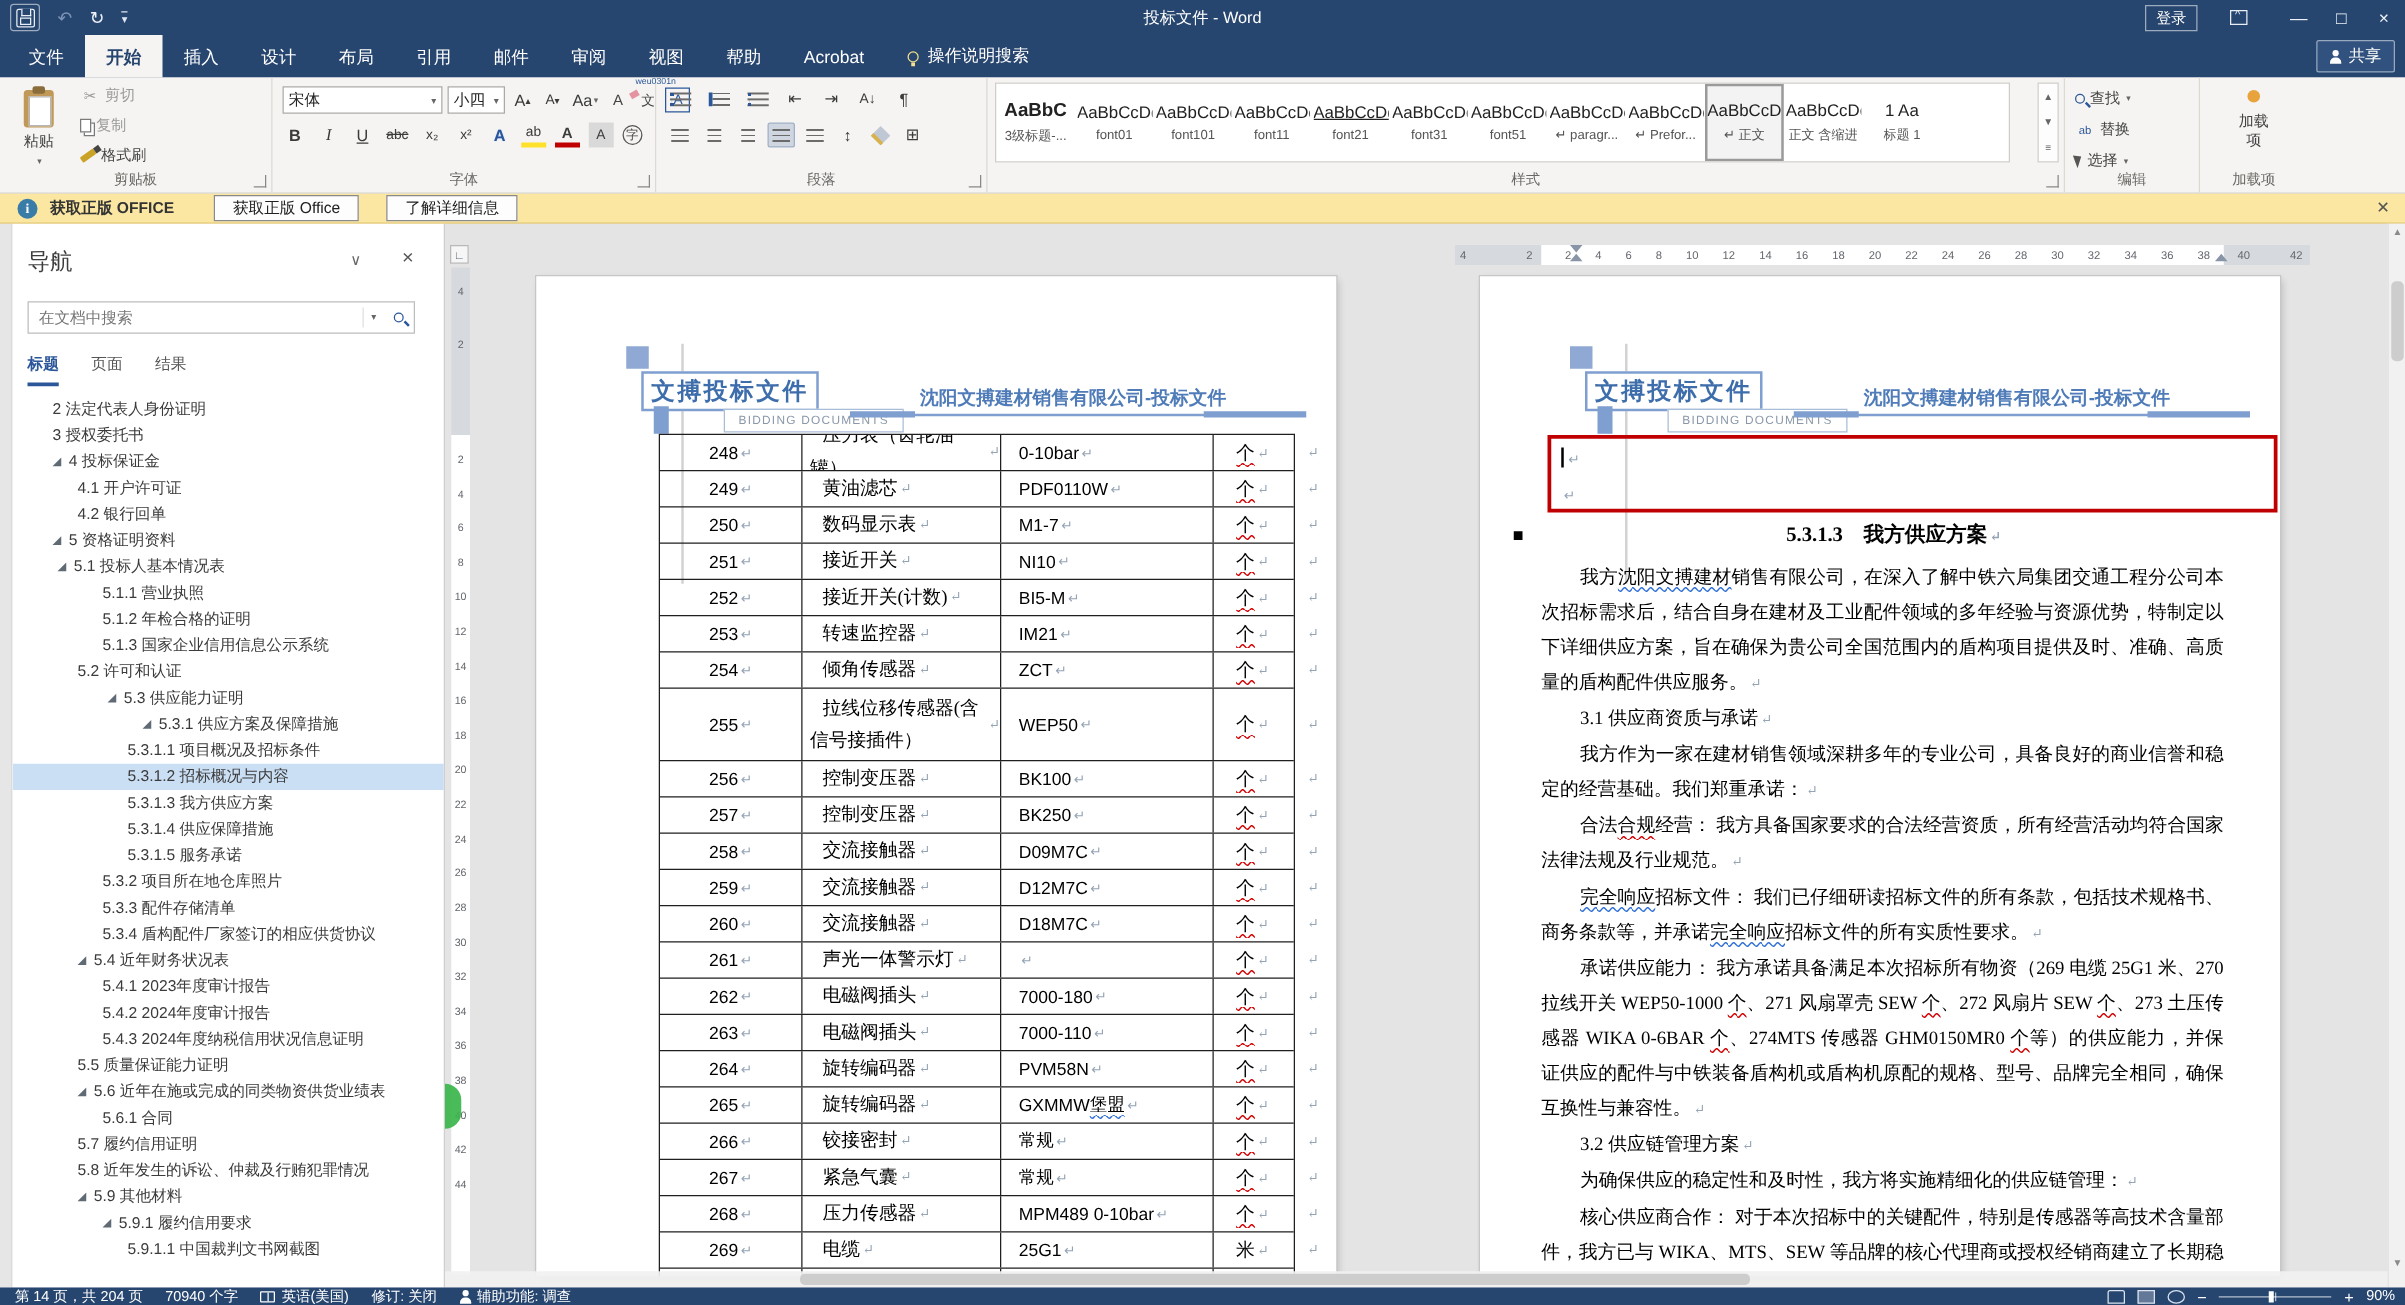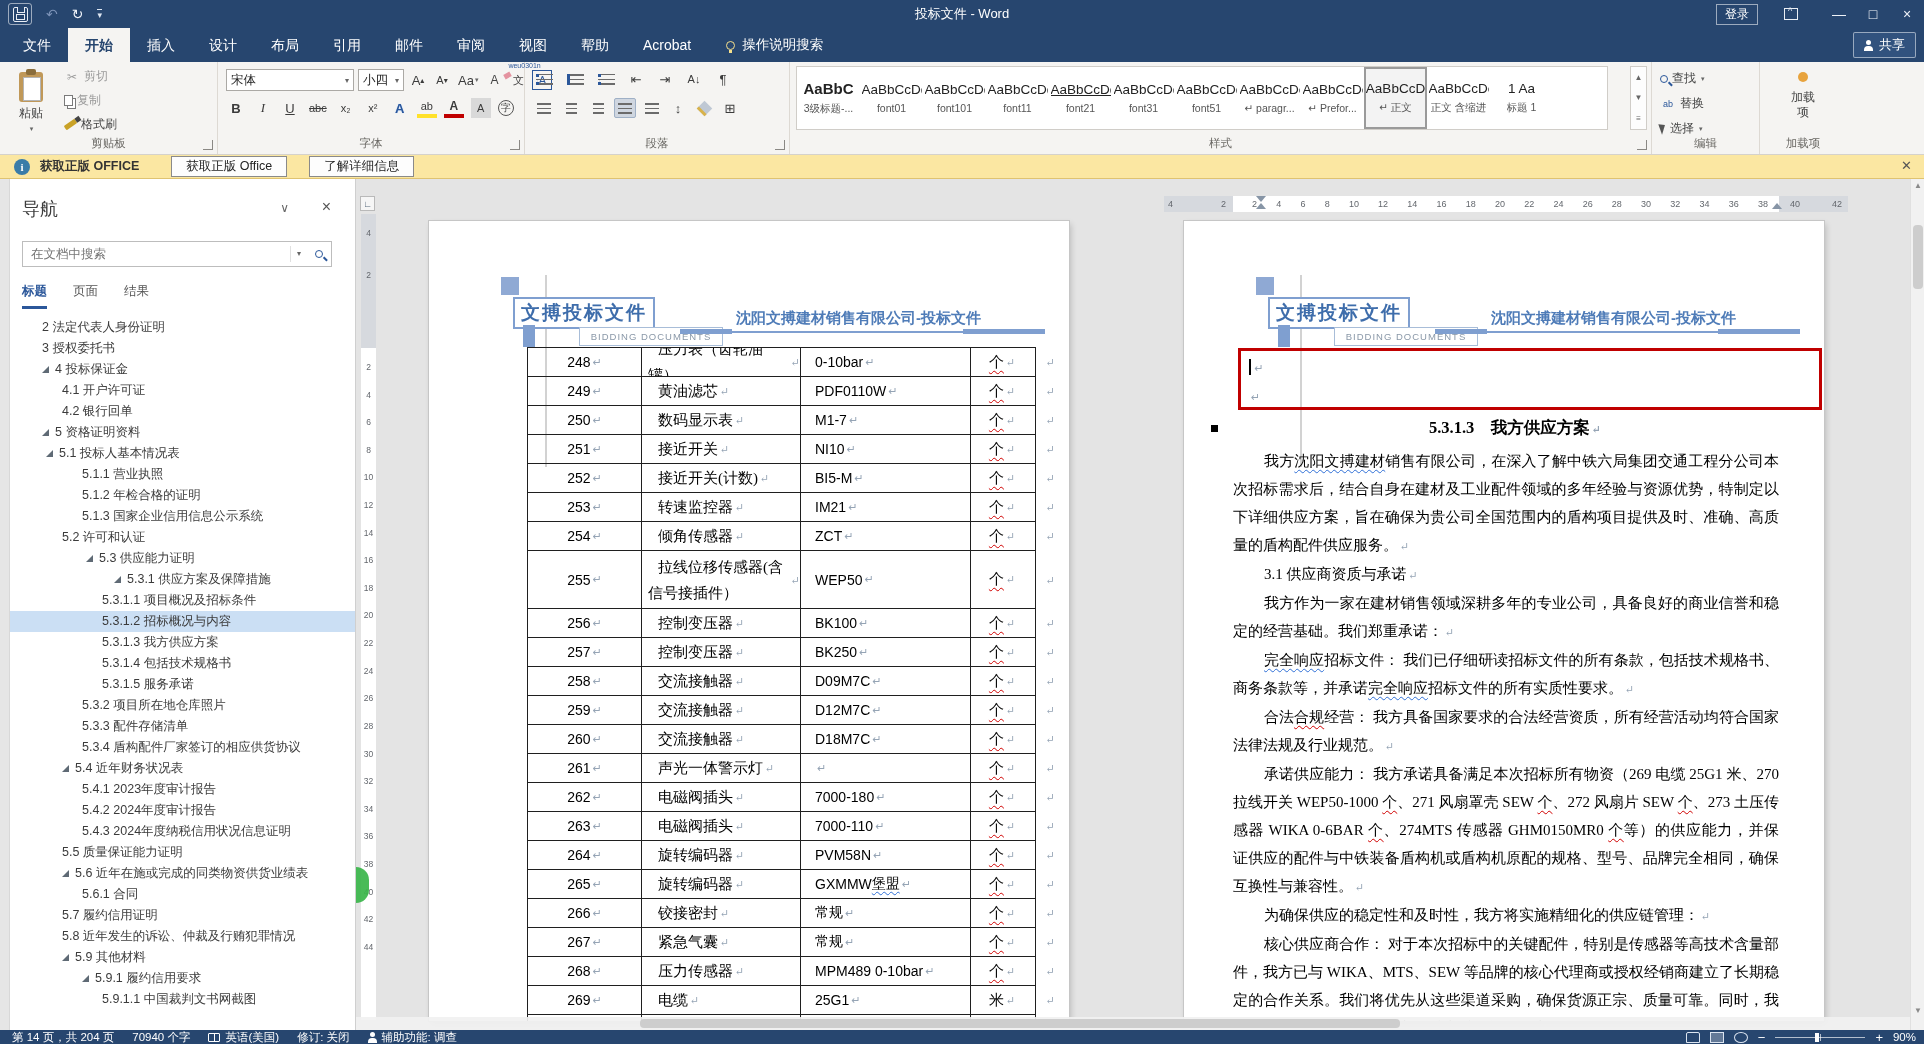--- a/index.html
+++ b/index.html
@@ -519,21 +519,21 @@
         <div class="nav-item" style="padding-left: 92px;">
           <span class="ntxt">5.3.1.1 项目概况及招标条件</span>
         </div>
         <div class="nav-item sel" style="padding-left: 92px;">
           <span class="ntxt">5.3.1.2 招标概况与内容</span>
         </div>
         <div class="nav-item" style="padding-left: 92px;">
           <span class="ntxt">5.3.1.3 我方供应方案</span>
         </div>
         <div class="nav-item" style="padding-left: 92px;">
-          <span class="ntxt">5.3.1.4 包括技术规格书</span>
+          <span class="ntxt">5.3.1.4 供应保障措施</span>
         </div>
         <div class="nav-item" style="padding-left: 92px;">
           <span class="ntxt">5.3.1.5 服务承诺</span>
         </div>
         <div class="nav-item" style="padding-left: 72px;">
           <span class="ntxt">5.3.2 项目所在地仓库照片</span>
         </div>
         <div class="nav-item" style="padding-left: 72px;">
           <span class="ntxt">5.3.3 配件存储清单</span>
         </div>
@@ -1111,23 +1111,24 @@
       <div id="redbox">
           <div><span class="caret"></span><span class="pmark" style="display: inline;">↵</span></div>
           <div><span class="pmark" style="display: inline;">↵</span></div>
         </div>
       <span id="h-bullet"></span>
       <div id="paras">
           <div class="para h3"><span>5.3.1.3　我方供应方案</span><span class="pmark">↵</span></div>
           <div class="para body"><span>我方</span><span class="wavy-blue">沈阳文搏建材</span><span>销售有限公司，在深入了解中铁六局集团交通工程分公司本次招标需求后，结合自身在建材及工业配件领域的多年经验与资源优势，特制定以下详细供应方案，旨在确保为贵公司全国范围内的盾构项目提供及时、准确、高质量的盾构配件供应服务。</span><span class="pmark">↵</span></div>
           <div class="para sub"><span>3.1 供应商资质与承诺</span><span class="pmark">↵</span></div>
           <div class="para body"><span>我方作为一家在建材销售领域深耕多年的专业公司，具备良好的商业信誉和稳定的经营基础。我们郑重承诺：</span><span class="pmark">↵</span></div>
+          <div class="para body"><span>合法</span><span class="wavy-red">合规</span><span>经营： 我方具备国家要求的合法经营资质，所有经营活动均符合国家法律法规及行业规范。</span><span class="pmark">↵</span></div>
           <div class="para body"><span class="wavy-blue">完全响应</span><span>招标文件： 我们已仔细研读招标文件的所有条款，包括技术规格书、商务条款等，并承诺</span><span class="wavy-blue">完全响应</span><span>招标文件的所有实质性要求。</span><span class="pmark">↵</span></div>
-          <div class="para body"><span>合法</span><span class="wavy-red">合规</span><span>经营： 我方具备国家要求的合法经营资质，所有经营活动均符合国家法律法规及行业规范。</span><span class="pmark">↵</span></div>
           <div class="para body"><span>承诺供应能力： 我方承诺具备满足本次招标所有物资（269 电缆 25G1 米、270 拉线开关 WEP50-1000 </span><span class="wavy-red">个</span><span>、271 风扇罩壳 SEW </span><span class="wavy-red">个</span><span>、272 风扇片 SEW </span><span class="wavy-red">个</span><span>、273 土压传感器 WIKA 0-6BAR </span><span class="wavy-red">个</span><span>、274MTS 传感器 GHM0150MR0 </span><span class="wavy-red">个</span><span>等）的供应能力，并保证供应的配件与中铁装备盾构机或盾构机原配的规格、型号、品牌完全相同，确保互换性与兼容性。</span><span class="pmark">↵</span></div>
+          <div class="para sub"><span>3.2 供应链管理方案</span><span class="pmark">↵</span></div>
           <div class="para body"><span>为确保供应的稳定性和及时性，我方将实施精细化的供应链管理：</span><span class="pmark">↵</span></div>
           <div class="para body"><span>核心供应商合作： 对于本次招标中的关键配件，特别是传感器等高技术含量部件，我方已与 WIKA、MTS、SEW 等品牌的核心代理商或授权经销商建立了长期稳定的合作关系。我们将优先从这些渠道采购，确保货源正宗、质量可靠。同时，我们也在积极拓展备选供应商，以应对可能的供应风险。</span></div>
         </div>
     </div>
 
     <div id="green-widget"></div>
 
     <div id="vscroll">
       <span class="arr" style="top:2px;">▲</span>
       <div id="vthumb"></div>

